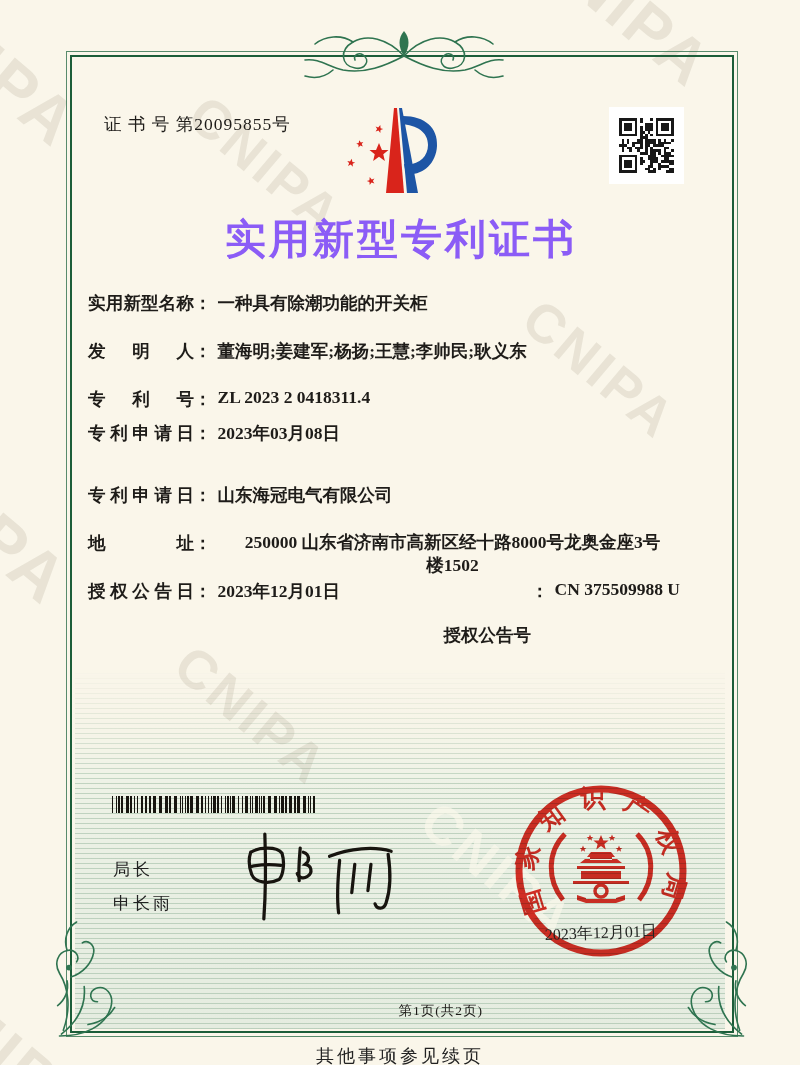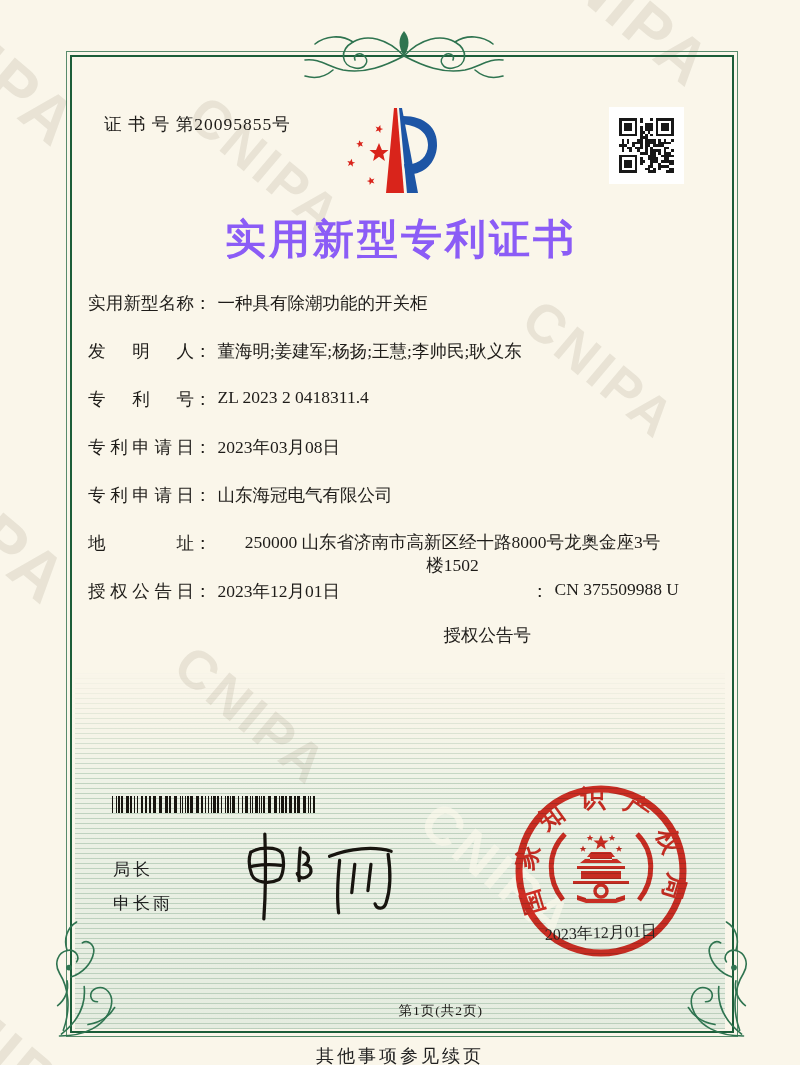--- a/index.html
+++ b/index.html
@@ -43,23 +43,23 @@
   .cert-no{position:absolute; z-index:5; left:104px; top:112px; font-size:17.5px; letter-spacing:1px;}
   .logo{position:absolute; z-index:5; left:340px; top:104px; width:102px; height:96px;}
   .qr{position:absolute; z-index:5; left:609px; top:107px; width:75px; height:77px; background:#fff;}
   .qr svg{position:absolute; left:10px; top:11px; width:55px; height:55px;}
   .title{
     position:absolute; z-index:5; left:71px; top:212px; width:660px;
     text-align:center; font-size:41px; font-weight:bold; letter-spacing:3px; color:#8b5cf6;
   }
   
   .fields{position:absolute; z-index:5; left:88px; top:0; width:648px;}
-  .frow{position:absolute; left:0; font-size:17.5px; white-space:nowrap;}
+  .frow{position:absolute; left:0; font-size:17.5px; white-space:nowrap;font-weight:bold;}
   #row-name{top:291px} #row-inventors{top:339px} #row-patent{top:387px}
-  #row-filing{top:435px} #row-patentee{top:483px} #row-address{top:531px} #row-grant{top:579px}
+  #row-filing{top:421px} #row-patentee{top:483px} #row-address{top:531px} #row-grant{top:579px}
   .flabel{display:inline-block; width:106px; text-align:justify; text-align-last:justify; vertical-align:top;}
   .flabel2{display:inline-block; vertical-align:top;margin-top:44px;}
   .fcolon{display:inline-block; vertical-align:top;}
   .fvalue{margin-left:6px; display:inline-block; vertical-align:top;}
   #row-address .fvalue{white-space:normal; width:470px; line-height:23px;text-align:center;}
   #row-grant .fvalue.fixedw{width:226px;}
   
   .legal{
     position:absolute; z-index:5; left:103px; top:612px; width:604px;
     font-size:16px; line-height:26.2px; text-align:justify; color:#26231f;

